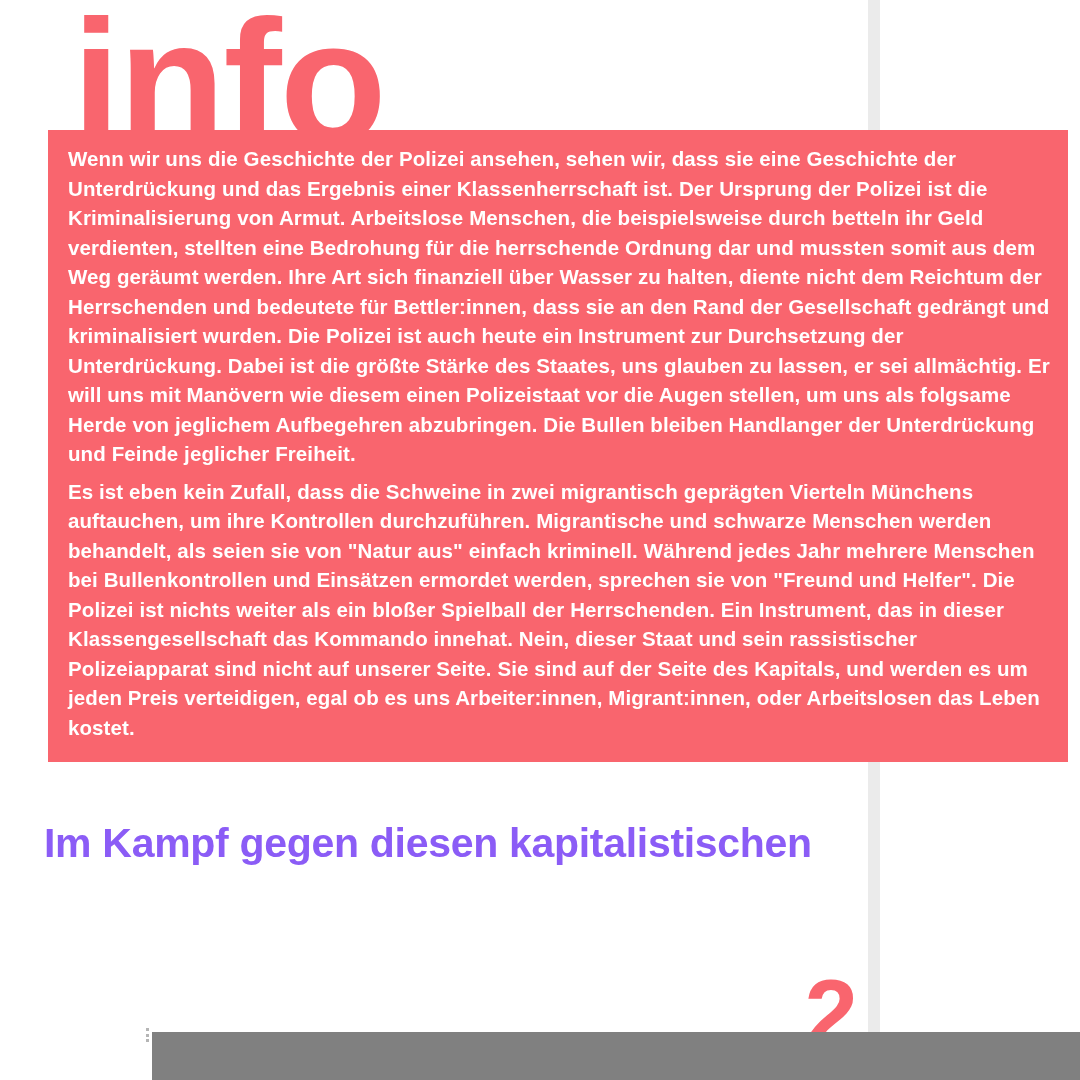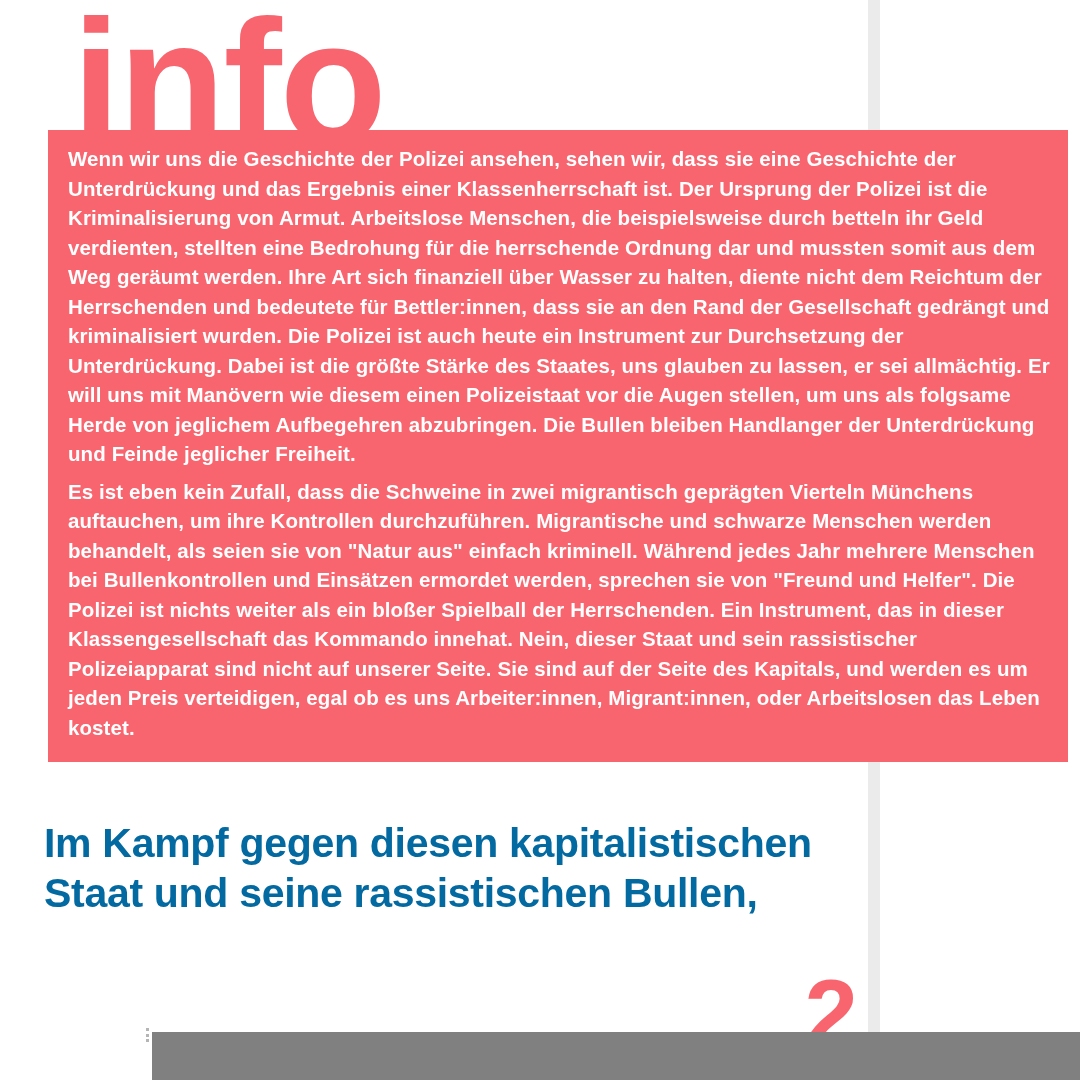--- a/index.html
+++ b/index.html
@@ -69,21 +69,21 @@
   }
   
   .closing {
     position: absolute;
     left: 44px;
     top: 818px;
     width: 960px;
     z-index: 3;
   }
   .closing .line {
-    color: #0369a1;
+    color: #8b5cf6;
     font-size: 41px;
     line-height: 50px;
     font-weight: 700;
     letter-spacing: -0.3px;
     white-space: nowrap;
     font-family: "Liberation Sans", sans-serif;
   }
   .closing .emph {
     font-family: "Liberation Serif", serif;
     font-style: italic;
@@ -147,21 +147,20 @@
 
   <div class="headline-info">info</div>
 
   <div class="pink-block">
     <p>Wenn wir uns die Geschichte der Polizei ansehen, sehen wir, dass sie eine Geschichte der Unterdrückung und das Ergebnis einer Klassenherrschaft ist. Der Ursprung der Polizei ist die Kriminalisierung von Armut. Arbeitslose Menschen, die beispielsweise durch betteln ihr Geld verdienten, stellten eine Bedrohung für die herrschende Ordnung dar und mussten somit aus dem Weg geräumt werden. Ihre Art sich finanziell über Wasser zu halten, diente nicht dem Reichtum der Herrschenden und bedeutete für Bettler:innen, dass sie an den Rand der Gesellschaft gedrängt und kriminalisiert wurden. Die Polizei ist auch heute ein Instrument zur Durchsetzung der Unterdrückung. Dabei ist die größte Stärke des Staates, uns glauben zu lassen, er sei allmächtig. Er will uns mit Manövern wie diesem einen Polizeistaat vor die Augen stellen, um uns als folgsame Herde von jeglichem Aufbegehren abzubringen. Die Bullen bleiben Handlanger der Unterdrückung und Feinde jeglicher Freiheit.</p>
     <p>Es ist eben kein Zufall, dass die Schweine in zwei migrantisch geprägten Vierteln Münchens auftauchen, um ihre Kontrollen durchzuführen. Migrantische und schwarze Menschen werden behandelt, als seien sie von "Natur aus" einfach kriminell. Während jedes Jahr mehrere Menschen bei Bullenkontrollen und Einsätzen ermordet werden, sprechen sie von "Freund und Helfer". Die Polizei ist nichts weiter als ein bloßer Spielball der Herrschenden. Ein Instrument, das in dieser Klassengesellschaft das Kommando innehat. Nein, dieser Staat und sein rassistischer Polizeiapparat sind nicht auf unserer Seite. Sie sind auf der Seite des Kapitals, und werden es um jeden Preis verteidigen, egal ob es uns Arbeiter:innen, Migrant:innen, oder Arbeitslosen das Leben kostet.</p>
   </div>
 
   <div class="closing">
     <div class="line">Im Kampf gegen diesen kapitalistischen</div>
-    <div class="line">Staat und seine rassistischen Bullen,</div>
   </div>
 
   <div class="page-number">2</div>
 
   <div class="footer-left-white"></div>
   <div class="footer-bar"></div>
   <div class="footer-dots">
     <i></i>
     <i></i>
     <i></i>

